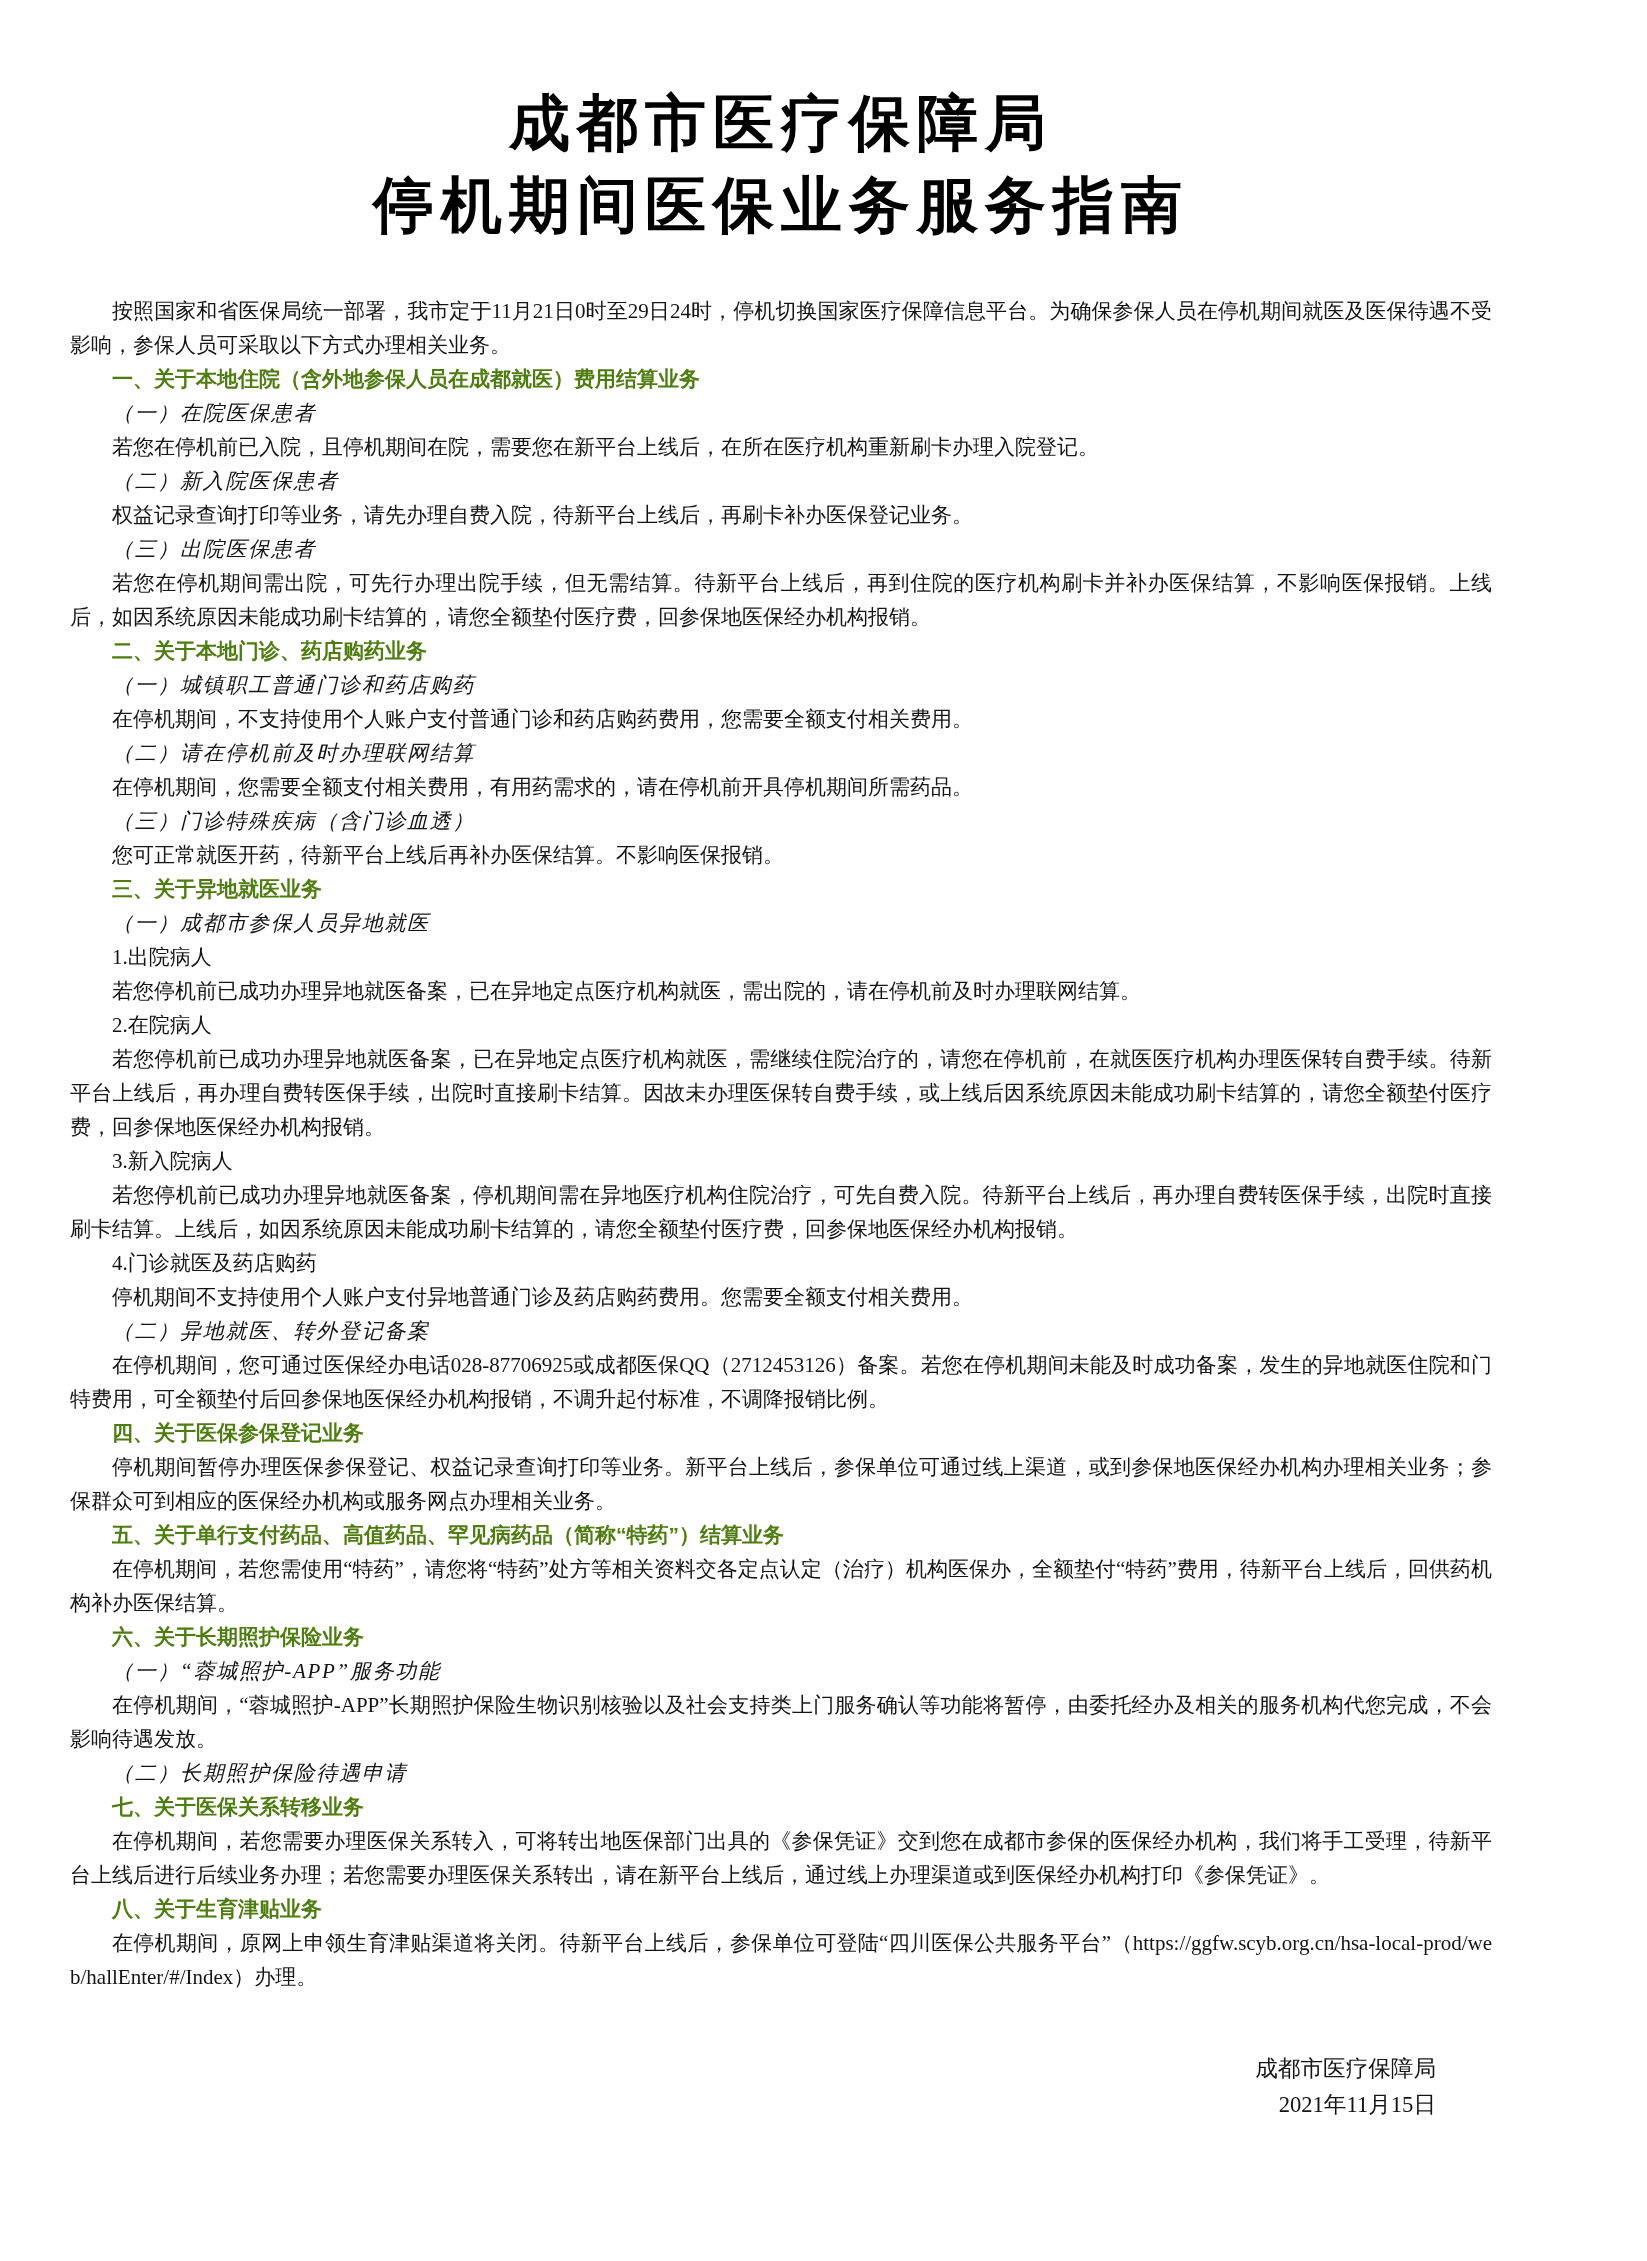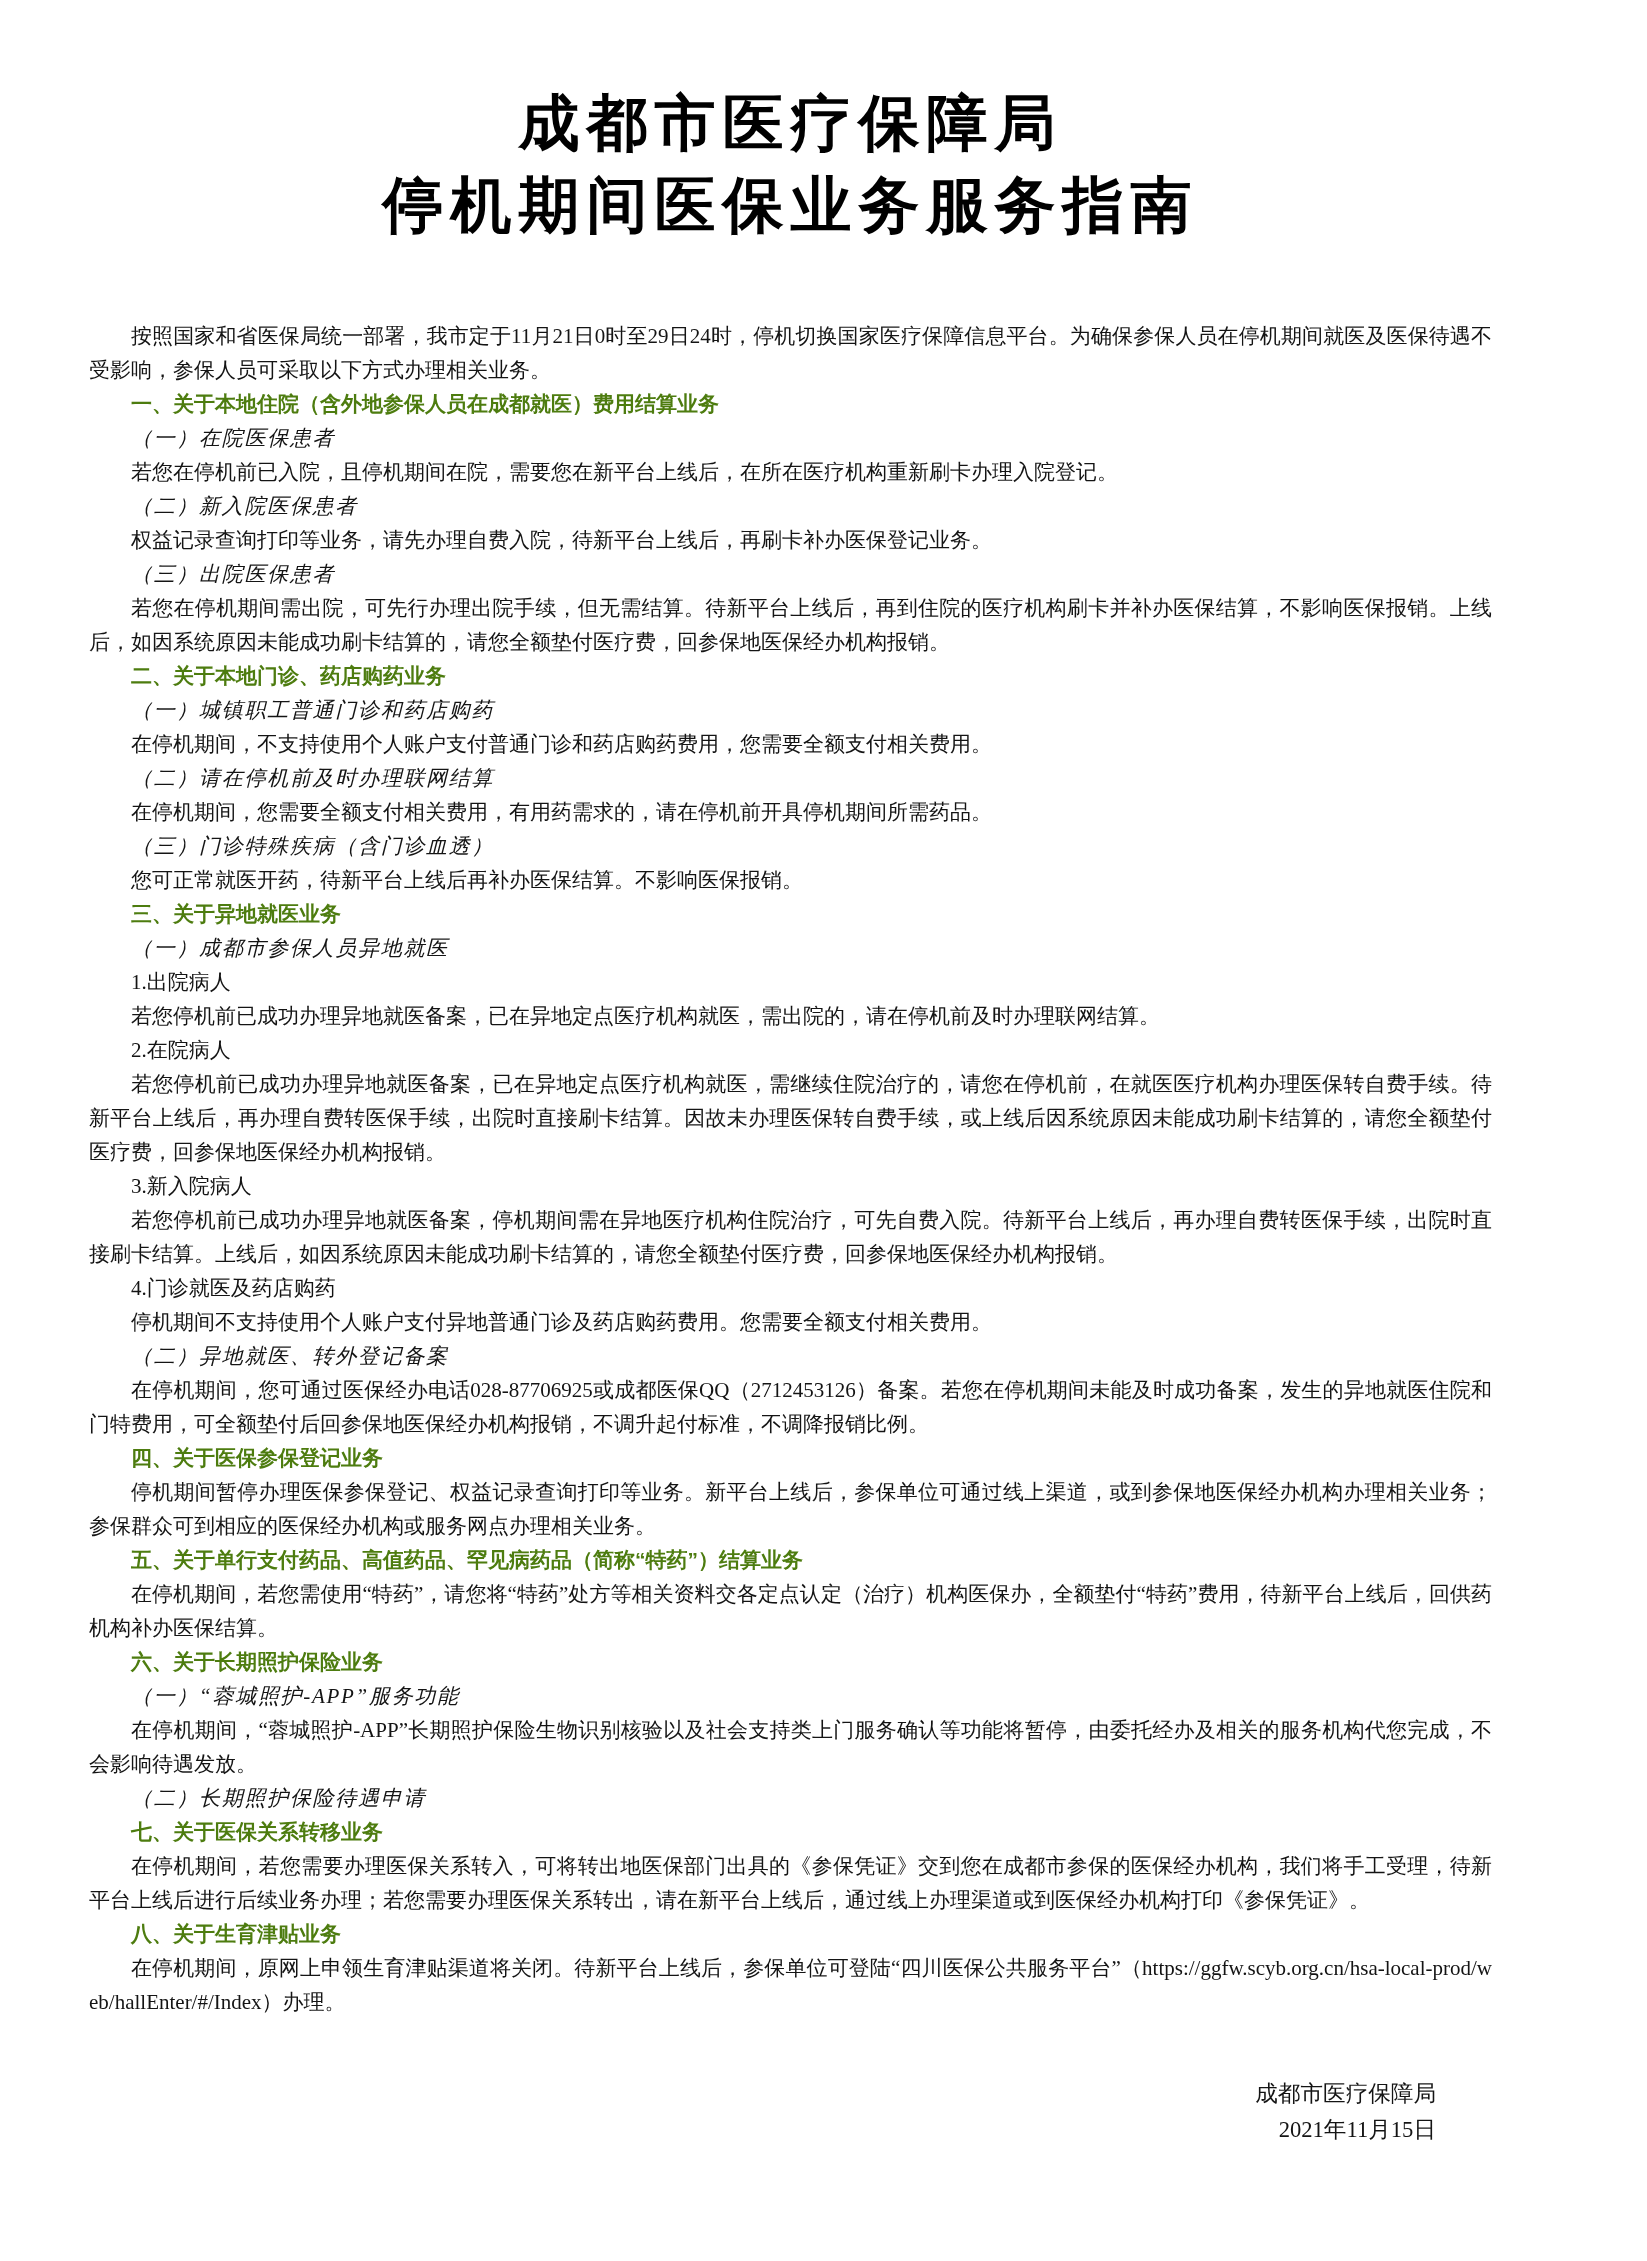--- a/index.html
+++ b/index.html
@@ -3,35 +3,35 @@
 <meta charset="utf-8">
 <style>
   html, body { margin: 0; padding: 0; background: #ffffff; }
   .page {
     position: relative;
     width: 1648px;
     height: 2261px;
     background: #ffffff;
     color: #141414;
     box-sizing: border-box;
-    padding: 83px 156px 0 89px;
+    padding: 83px 156px 0 70px;
     overflow: hidden;
     font-family: "Liberation Serif", "DejaVu Serif", serif;
   }
   .doc-title {
     text-align: center;
     font-family: "Liberation Serif", "DejaVu Serif", serif;
     font-weight: bold;
     font-size: 61px;
     line-height: 82px;
     letter-spacing: 7px;
     color: #000000;
   }
   .content {
-    margin-top: 72px;
+    margin-top: 47px;
     font-size: 21px;
     line-height: 34px;
     text-align: justify;
   }
   .content p {
     margin: 0;
     padding: 0;
     text-indent: 2em;
     word-break: break-all;
   }

